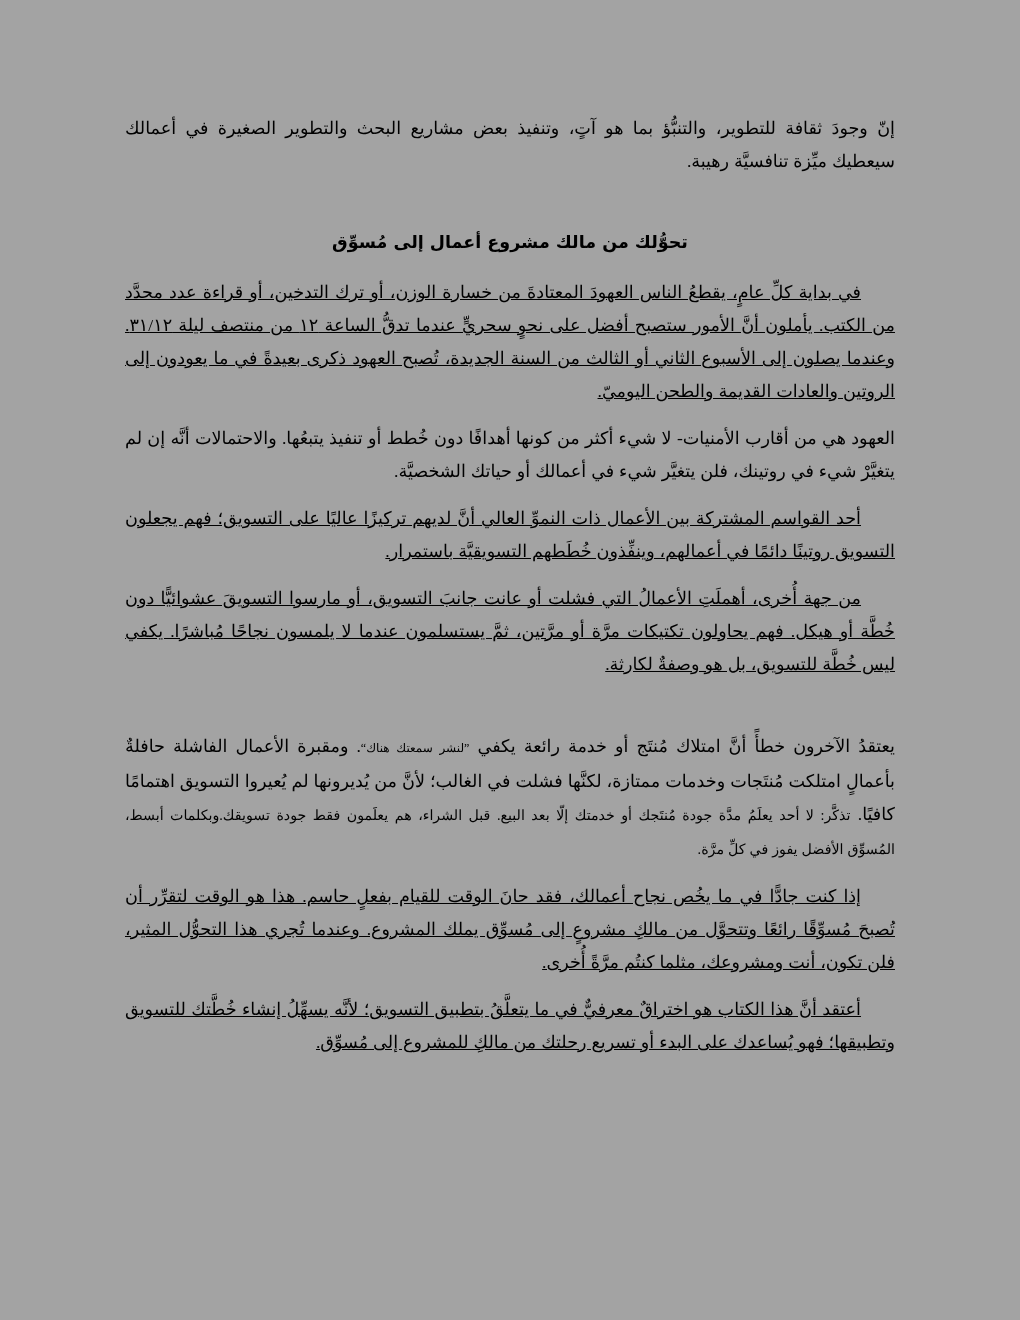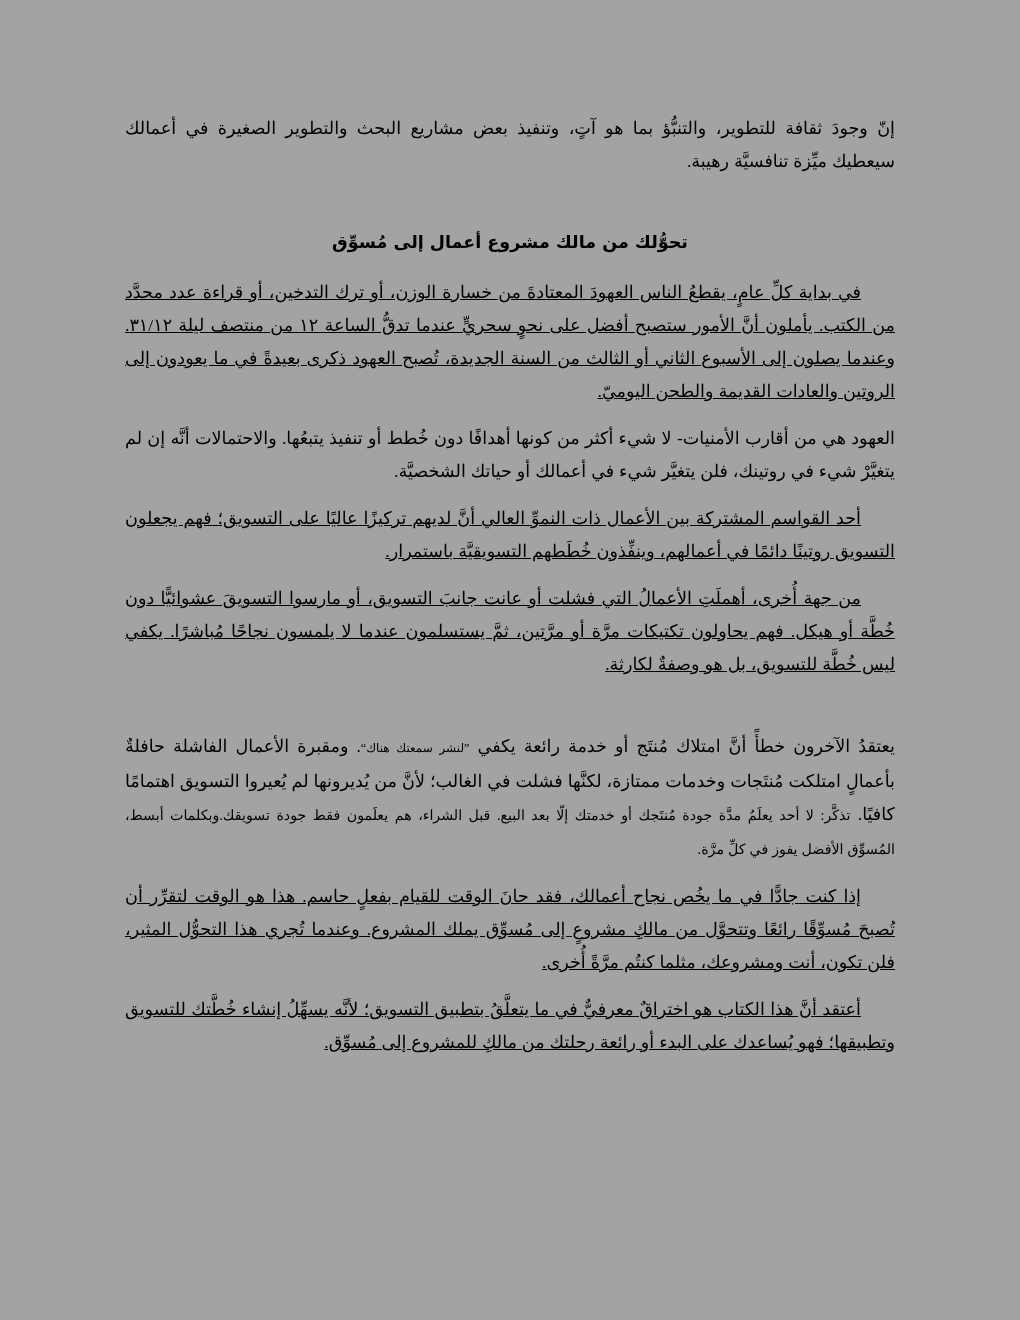--- a/index.html
+++ b/index.html
@@ -104,19 +104,19 @@
     <div class="gap-lg"></div>
 
     <p class="para"><span>يعتقدُ الآخرون خطأً أنَّ امتلاك مُنتَج أو خدمة رائعة يكفي </span><span class="quote-run">”لنشر سمعتك هناك“</span><span>. ومقبرة الأعمال الفاشلة حافلةٌ بأعمالٍ امتلكت مُنتَجات وخدمات ممتازة، لكنَّها فشلت في الغالب؛ لأنَّ من يُديرونها لم يُعيروا التسويق اهتمامًا كافيًا. </span><span class="small-run">تذكَّر: لا أحد يعلَمُ مدَّة جودة مُنتَجك أو خدمتك إلّا بعد البيع. قبل الشراء، هم يعلَمون فقط جودة تسويقك.وبكلمات أبسط، المُسوِّق الأفضل يفوز في كلِّ مرَّة.</span></p>
 
     <div class="gap-sm"></div>
 
     <p class="para indent">إذا كنت جادًّا في ما يخُص نجاح أعمالك، فقد حانَ الوقت للقيام بفعلٍ حاسم. هذا هو الوقت لتقرِّر أن تُصبحَ مُسوِّقًا رائعًا وتتحوَّل من مالكِ مشروعٍ إلى مُسوِّق يملك المشروع. وعندما تُجري هذا التحوُّل المثير، فلن تكون، أنت ومشروعك، مثلما كنتُم مرَّةً أُخرى.</p>
 
     <div class="gap-sm"></div>
 
-    <p class="para indent">أعتقد أنَّ هذا الكتاب هو اختراقٌ معرفيٌّ في ما يتعلَّقُ بتطبيق التسويق؛ لأنَّه يسهِّلُ إنشاء خُطَّتك للتسويق وتطبيقها؛ فهو يُساعدك على البدء أو رائعة رحلتك من مالكِ للمشروع إلى مُسوِّق.</p>
+    <p class="para indent">أعتقد أنَّ هذا الكتاب هو اختراقٌ معرفيٌّ في ما يتعلَّقُ بتطبيق التسويق؛ لأنَّه يسهِّلُ إنشاء خُطَّتك للتسويق وتطبيقها؛ فهو يُساعدك على البدء أو تسريع رحلتك من مالكِ للمشروع إلى مُسوِّق.</p>
 
     <div class="gap-sm"></div>
 
 
   </div>
 </div>
 
 </body></html>

